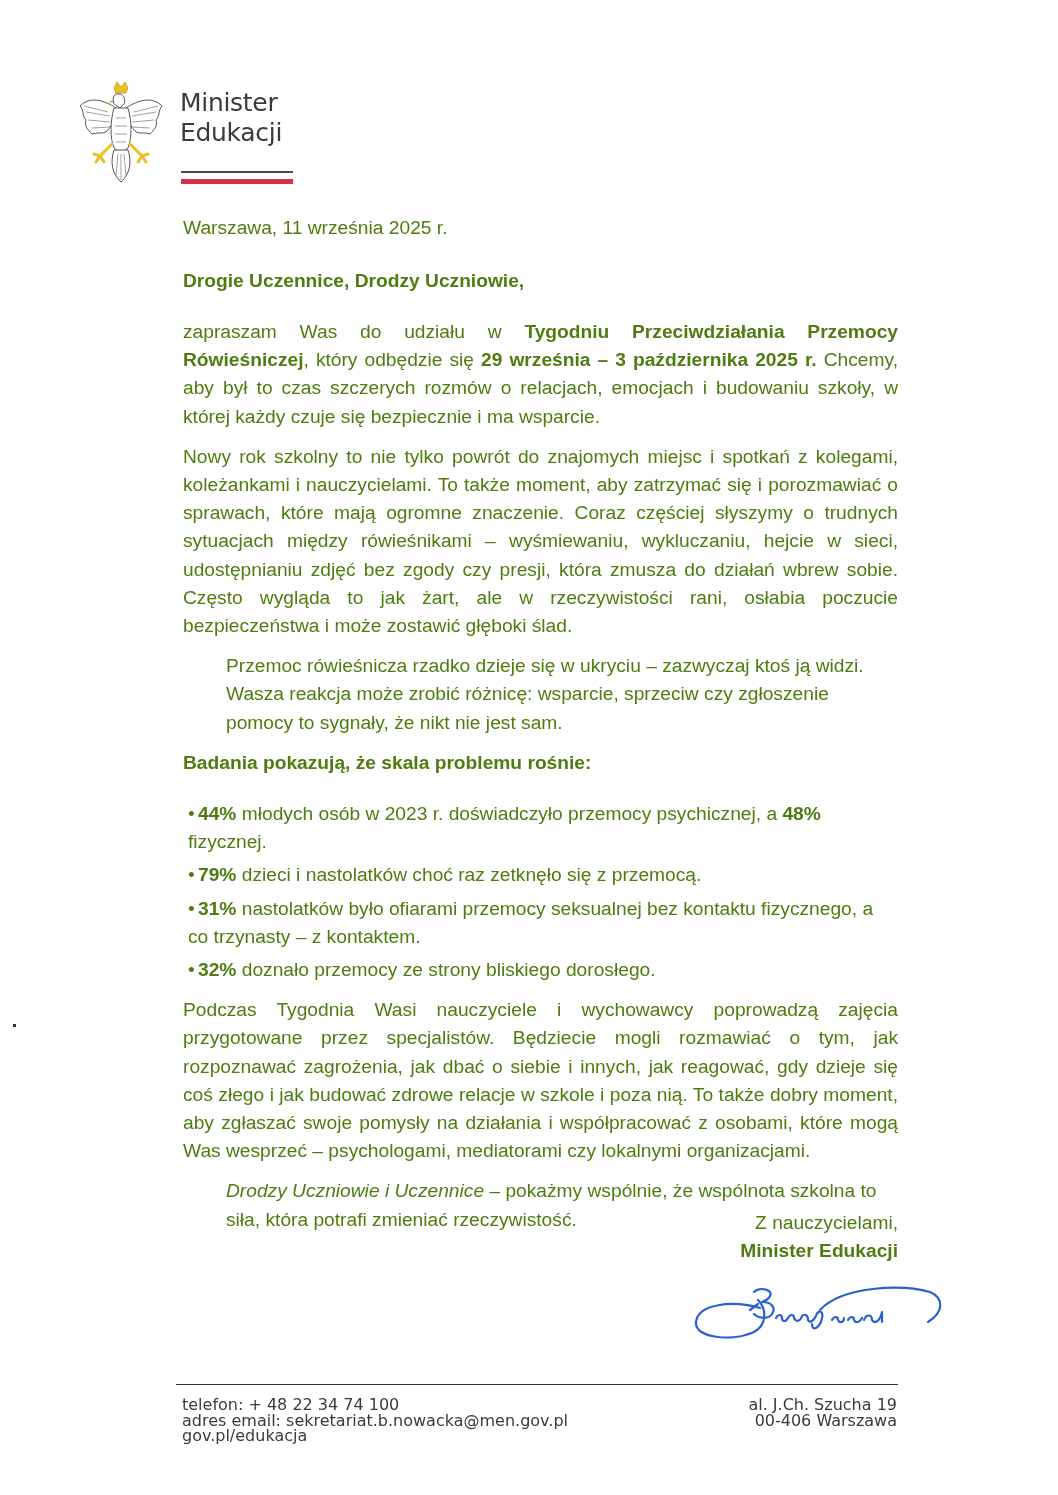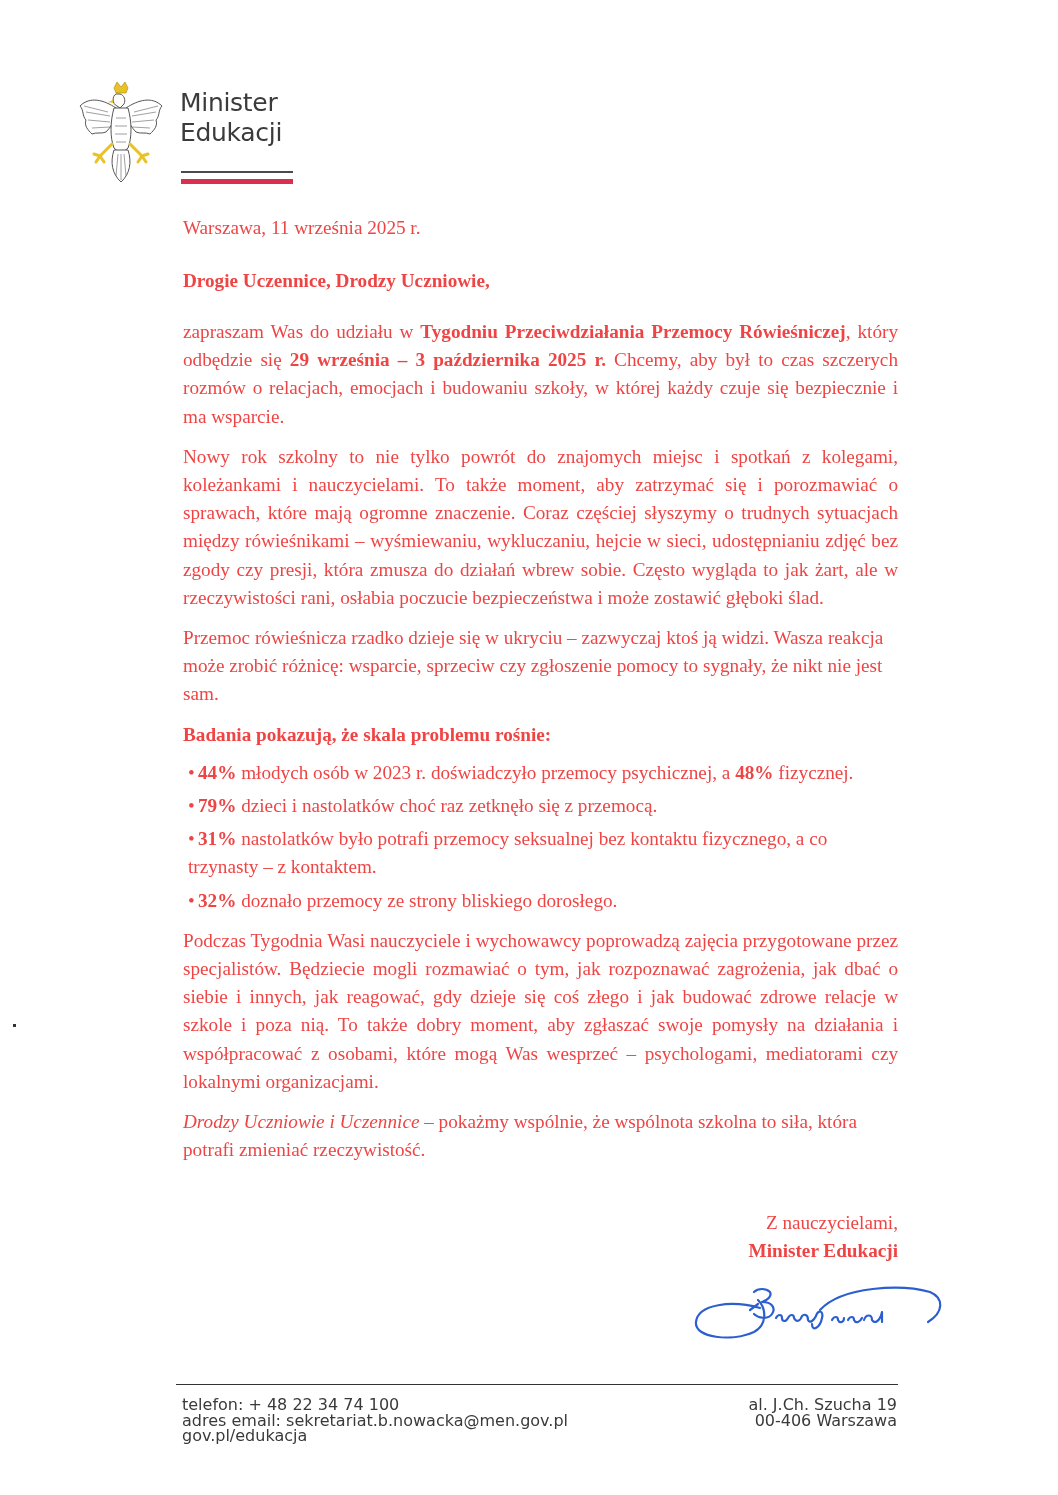--- a/index.html
+++ b/index.html
@@ -6,27 +6,27 @@
     body { width: 1058px; height: 1495px; position: relative; overflow: hidden; color: #2a2a2a; }
     .page { position: absolute; left: 0; top: 0; width: 1058px; height: 1137px; }
 
     
     .logo { position: absolute; left: 76px; top: 82px; width: 90px; height: 104px; }
     .logo-text { position: absolute; left: 180px; top: 88px; font-family: "DejaVu Sans", sans-serif; font-size: 25px; line-height: 30px; color: #3b3b3b; letter-spacing: -0.3px; }
     .rule-gray { position: absolute; left: 181px; top: 171px; width: 112px; height: 2px; background: #4a4a4a; }
     .rule-red { position: absolute; left: 181px; top: 179px; width: 112px; height: 5px; background: #d9304f; }
 
     
-    .text { font-family: Liberation Serif, serif; font-size: 19.2px; color: #ef4444; }
+    .text { font-family: Liberation Sans, sans-serif; font-size: 19.2px; color: #4d7c0f; }
     .date { position: absolute; left: 183px; top: 217px; }
     .salutation { position: absolute; left: 183px; top: 270px; font-weight: bold; text-align: right; }
     .body { position: absolute; left: 183px; top: 318px; width: 715px; line-height: 28.2px; }
     .body p { margin: 0 0 12px 0; text-align: justify; }
-    .body p.left { text-align: left; }
-    .body .heading { font-weight: bold; margin-bottom: 10px; }
+    .body p.left { text-align: left; margin-left: 43px; }
+    .body .heading { font-weight: bold; margin-bottom: 23px; }
     .body ul { list-style: none; margin: 0 0 12px 0; padding: 0; }
     .body li { margin: 5px; padding: 0; }
     .body li .bullet { display: inline-block; width: 10px; }
     .body b { font-weight: bold; }
 
     .closing { position: absolute; right: 160px; top: 1209px; text-align: right; line-height: 28px; }
     .closing .title { font-weight: bold; }
 
     .signature { position: absolute; left: 692px; top: 1282px; width: 250px; height: 70px; }
 
@@ -82,21 +82,21 @@
 
     <p>Nowy rok szkolny to nie tylko powrót do znajomych miejsc i spotkań z kolegami, koleżankami i nauczycielami. To także moment, aby zatrzymać się i porozmawiać o sprawach, które mają ogromne znaczenie. Coraz częściej słyszymy o trudnych sytuacjach między rówieśnikami – wyśmiewaniu, wykluczaniu, hejcie w sieci, udostępnianiu zdjęć bez zgody czy presji, która zmusza do działań wbrew sobie. Często wygląda to jak żart, ale w rzeczywistości rani, osłabia poczucie bezpieczeństwa i może zostawić głęboki ślad.</p>
 
     <p class="left">Przemoc rówieśnicza rzadko dzieje się w ukryciu – zazwyczaj ktoś ją widzi. Wasza reakcja może zrobić różnicę: wsparcie, sprzeciw czy zgłoszenie pomocy to sygnały, że nikt nie jest sam.</p>
 
     <div class="heading">Badania pokazują, że skala problemu rośnie:</div>
 
     <ul>
       <li><span class="bullet">•</span><b>44%</b><span> młodych osób w 2023 r. doświadczyło przemocy psychicznej, a </span><b>48%</b><span> fizycznej.</span></li>
       <li><span class="bullet">•</span><b>79%</b><span> dzieci i nastolatków choć raz zetknęło się z przemocą.</span></li>
-      <li><span class="bullet">•</span><b>31%</b><span> nastolatków było potrafi przemocy seksualnej bez kontaktu fizycznego, a co trzynasty – z kontaktem.</span></li>
+      <li><span class="bullet">•</span><b>31%</b><span> nastolatków było ofiarami przemocy seksualnej bez kontaktu fizycznego, a co trzynasty – z kontaktem.</span></li>
       <li><span class="bullet">•</span><b>32%</b><span> doznało przemocy ze strony bliskiego dorosłego.</span></li>
     </ul>
 
     <p>Podczas Tygodnia Wasi nauczyciele i wychowawcy poprowadzą zajęcia przygotowane przez specjalistów. Będziecie mogli rozmawiać o tym, jak rozpoznawać zagrożenia, jak dbać o siebie i innych, jak reagować, gdy dzieje się coś złego i jak budować zdrowe relacje w szkole i poza nią. To także dobry moment, aby zgłaszać swoje pomysły na działania i współpracować z osobami, które mogą Was wesprzeć – psychologami, mediatorami czy lokalnymi organizacjami.</p>
 
     <p class="left"><i>Drodzy Uczniowie i Uczennice</i><span> – pokażmy wspólnie, że wspólnota szkolna to siła, która potrafi zmieniać rzeczywistość.</span></p>
   </div>
 
   <div class="text closing">
     <div>Z nauczycielami,</div>

